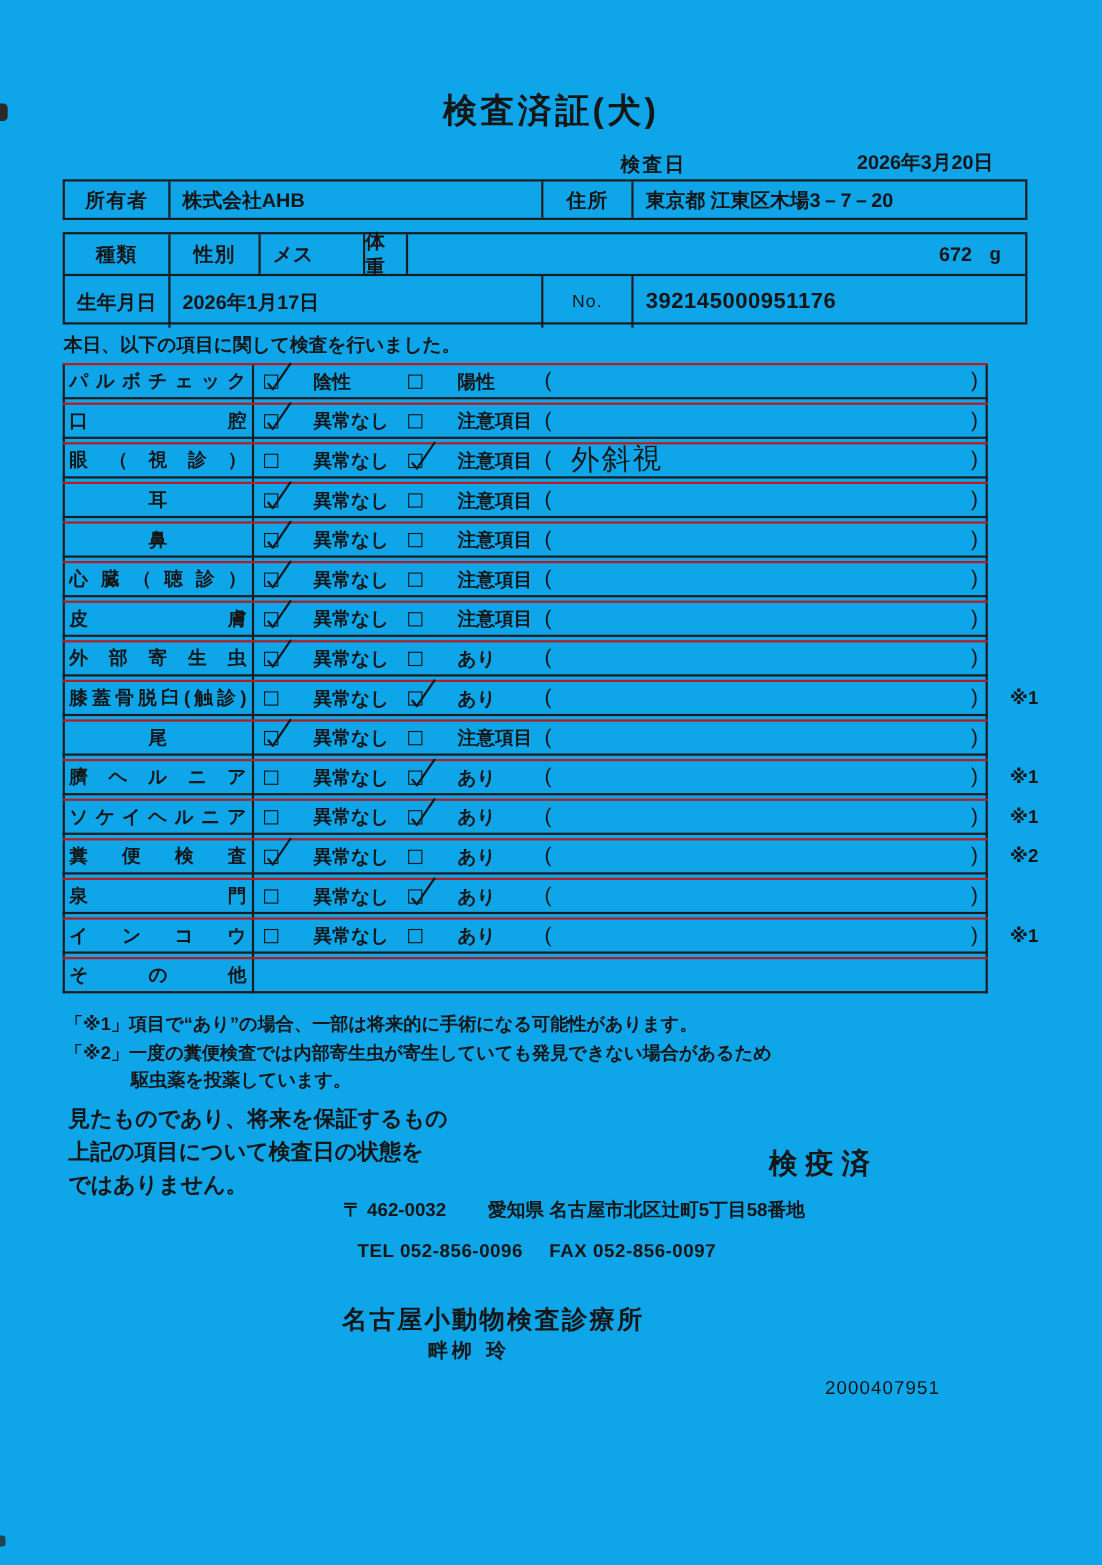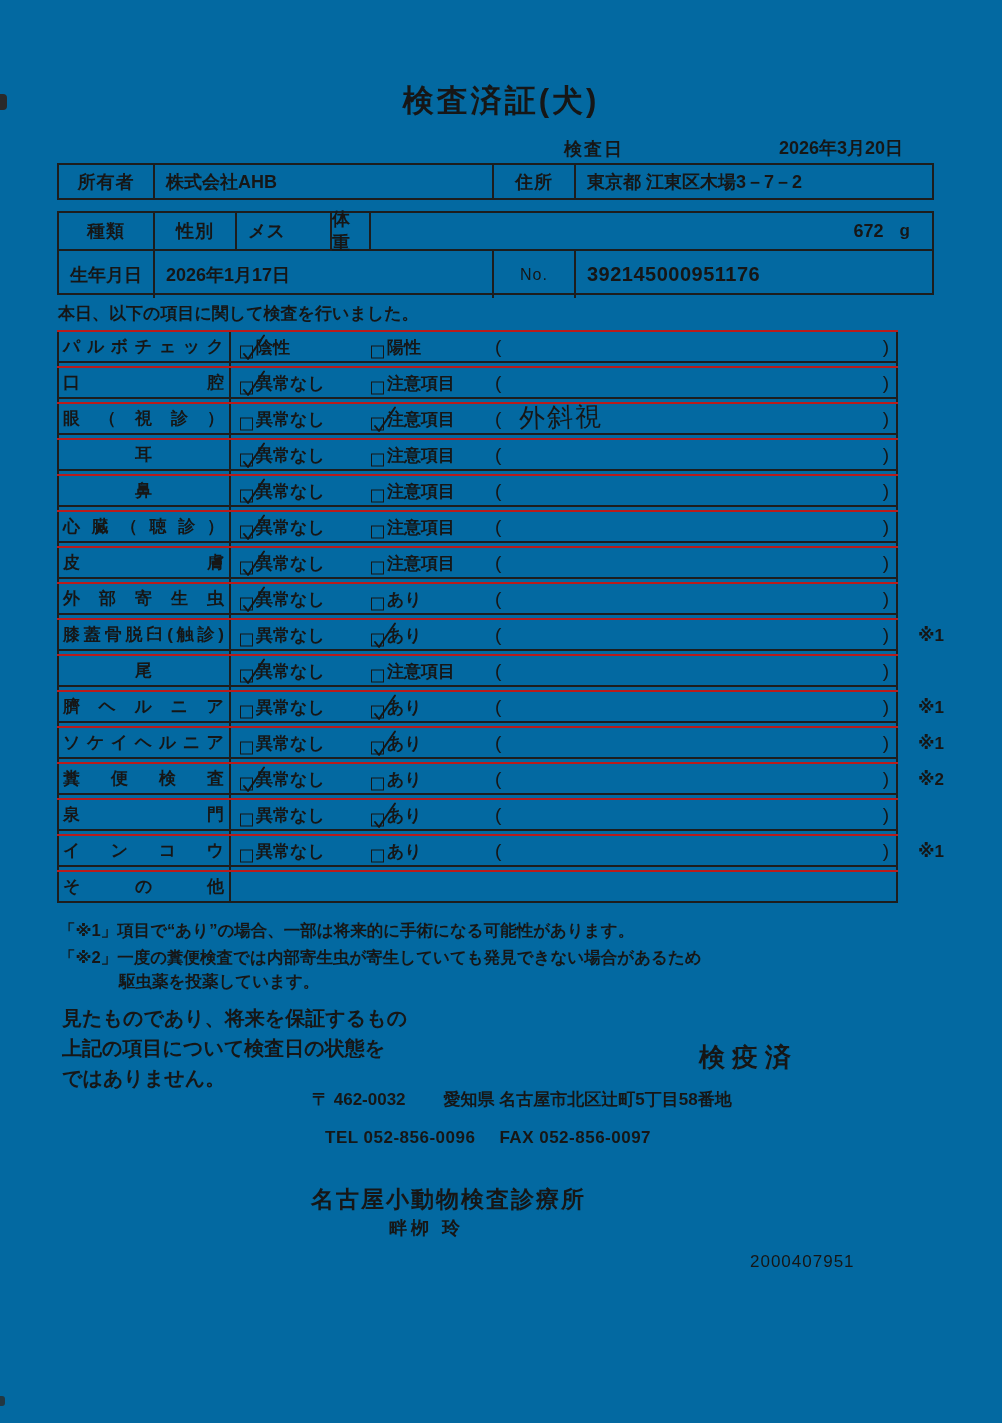--- a/index.html
+++ b/index.html
@@ -1,20 +1,20 @@
 <!DOCTYPE html>
 <html><head>
 <meta charset="utf-8">
 <style>
   html,body{margin:0;padding:0;}
   body{background:#e9e9e7;}
   .page{
     position:relative;
     width:1002px;height:1423px;
-    background:#0369a1;
+    background:#0ea5e9;
     font-family:"Liberation Sans","DejaVu Sans",sans-serif;
     color:#161616;
     overflow:hidden;
   }
   .abs{position:absolute;}
 
   
   .doc-title{top:80px;left:0;width:100%;text-align:center;font-size:31px;font-weight:700;letter-spacing:3px;}
   .exam-date-label{top:137px;left:564px;font-size:18px;font-weight:600;letter-spacing:2px;}
   .exam-date-value{top:136px;left:779px;font-size:18px;font-weight:600;}
@@ -47,21 +47,21 @@
   .main-table{top:330px;left:57px;width:841px;}
   .col-divider{position:absolute;left:172px;top:0;bottom:0;width:2px;background:#1d1d1d;}
   .side-l{position:absolute;left:0;top:0;bottom:0;width:2px;background:#1d1d1d;}
   .side-r{position:absolute;right:0;top:0;bottom:0;width:2px;background:#1d1d1d;}
   .chk-row{position:relative;height:33px;margin-bottom:3px;border-top:2px solid #b91c1c;border-bottom:2px solid #1d1d1d;box-sizing:border-box;}
   .chk-row:last-child{margin-bottom:0;}
   .chk-label{position:absolute;left:0;top:0;width:173px;height:100%;box-sizing:border-box;padding:0 6px;font-size:17px;font-weight:600;line-height:29px;overflow:hidden;}
   .chk-label.justify{text-align:justify;text-align-last:justify;}
   .chk-label.center{text-align:center;}
   .chk-content{position:absolute;left:174px;right:0;top:0;height:100%;font-size:17px;font-weight:600;}
-  .opt{position:absolute;top:50%;transform:translateY(-50%);display:flex;align-items:flex-end;white-space:nowrap;}
+  .opt{position:absolute;top:50%;transform:translateY(-50%);display:flex;align-items:center;white-space:nowrap;gap:29px;}
   .opt1{left:9px;}
   .opt2{left:140px;}
   .cb{position:relative;width:13px;height:13px;border:1.8px solid #161616;box-sizing:border-box;margin-right:3px;flex:none;}
   .cb svg{position:absolute;left:-4px;top:-14px;width:30px;height:30px;overflow:visible;}
   .paren-open{position:absolute;left:264px;top:50%;transform:translateY(-50%);font-size:19px;font-weight:500;}
   .paren-close{position:absolute;right:9px;top:50%;transform:translateY(-50%);font-size:19px;font-weight:500;}
   .hand-note{position:absolute;left:288px;top:-4px;font-size:26px;font-weight:400;letter-spacing:2px;transform:rotate(-1.5deg);font-family:"DejaVu Sans",sans-serif;}
   .ref-mark{position:absolute;right:-46px;top:50%;transform:translateY(-50%);font-size:17px;font-weight:700;white-space:nowrap;}
 
   
@@ -94,21 +94,21 @@
 
   <div class="abs doc-title">検査済証(犬)</div>
 
   <div class="abs exam-date-label">検査日</div>
   <div class="abs exam-date-value">2026年3月20日</div>
 
   <div class="abs htable owner-table">
     <div class="hcell lab br w-lab1">所有者</div>
     <div class="hcell val br w-val1">株式会社AHB</div>
     <div class="hcell lab br w-lab2">住所</div>
-    <div class="hcell val" style="flex:1">東京都 江東区木場3－7－2</div>
+    <div class="hcell val" style="flex:1">東京都 江東区木場3－7－20</div>
   </div>
 
   <div class="abs pet-table">
     <div class="pet-row pet-row1">
       <div class="hcell lab br w-lab1">種類</div>
       <div class="hcell lab br w-lab2">性別</div>
       <div class="hcell val br w-sex">メス</div>
       <div class="hcell lab br w-wt">体重</div>
       <div class="hcell weight-val">
         <span>672</span>

